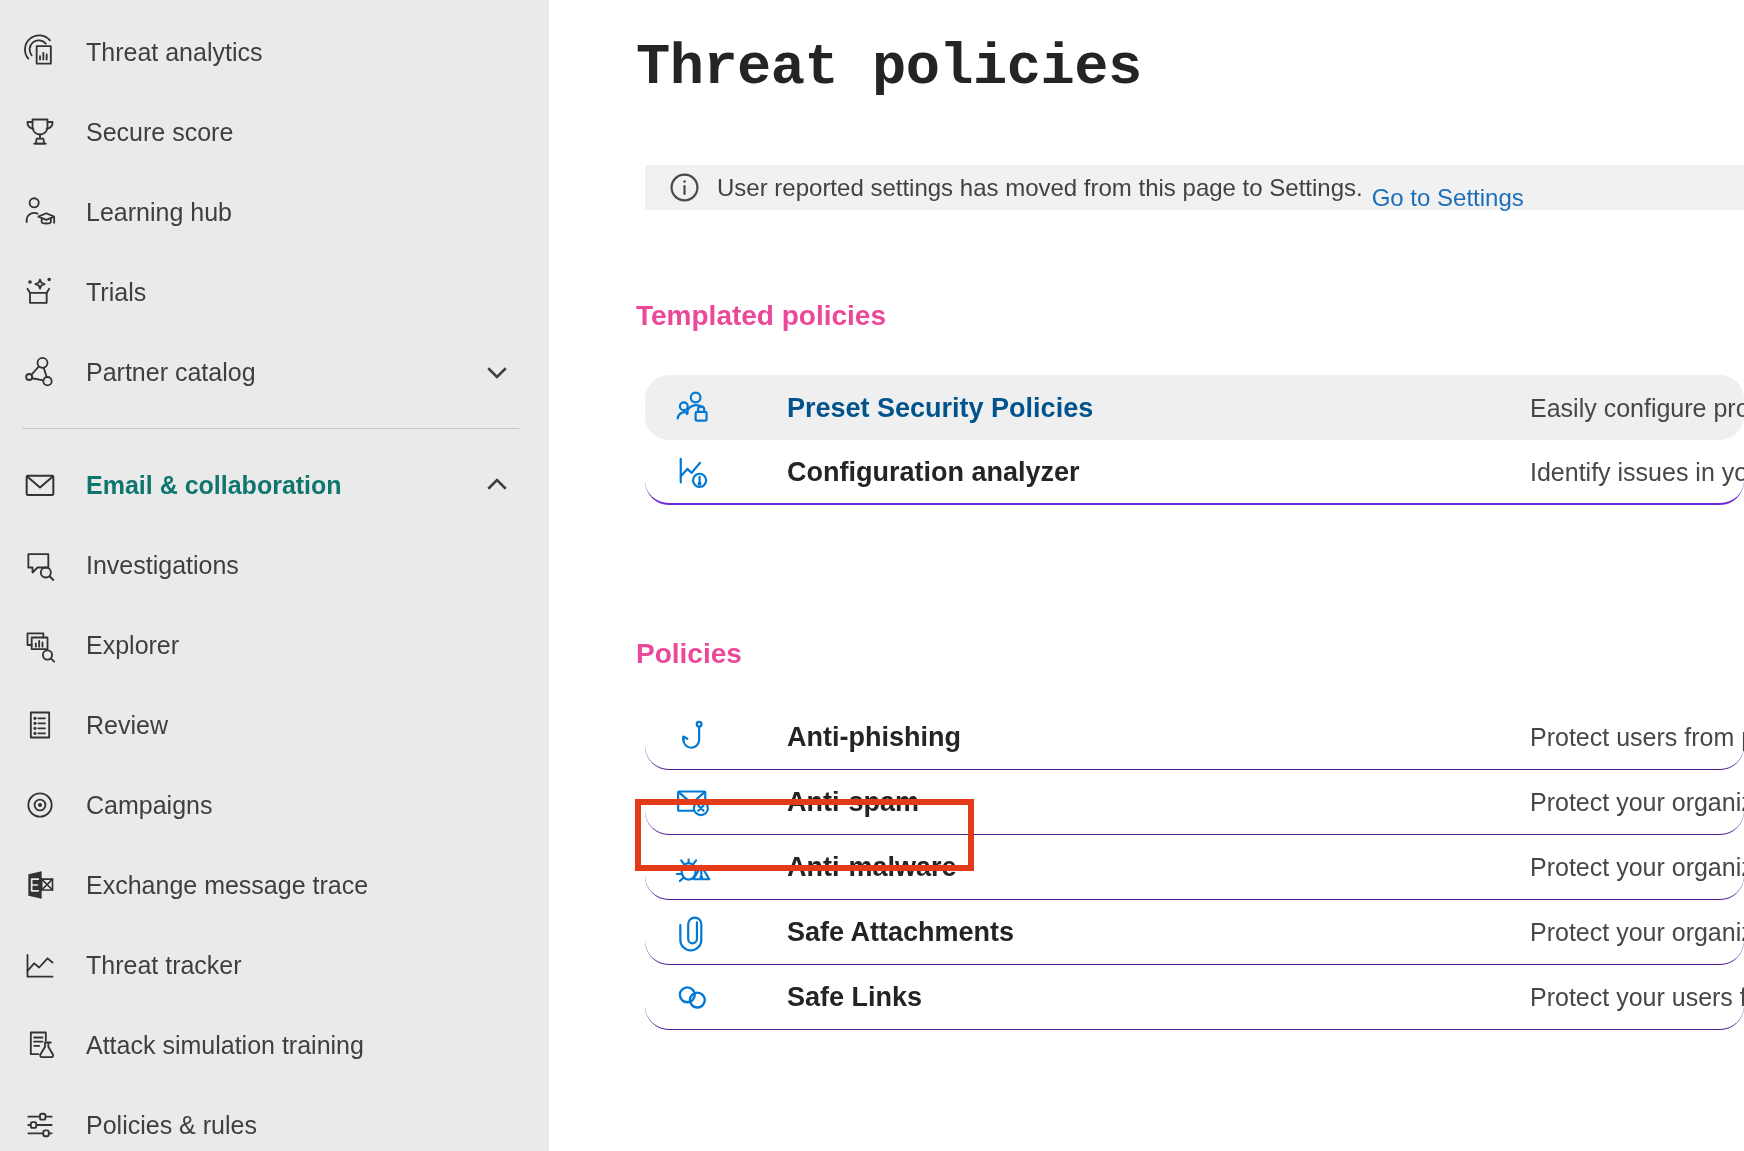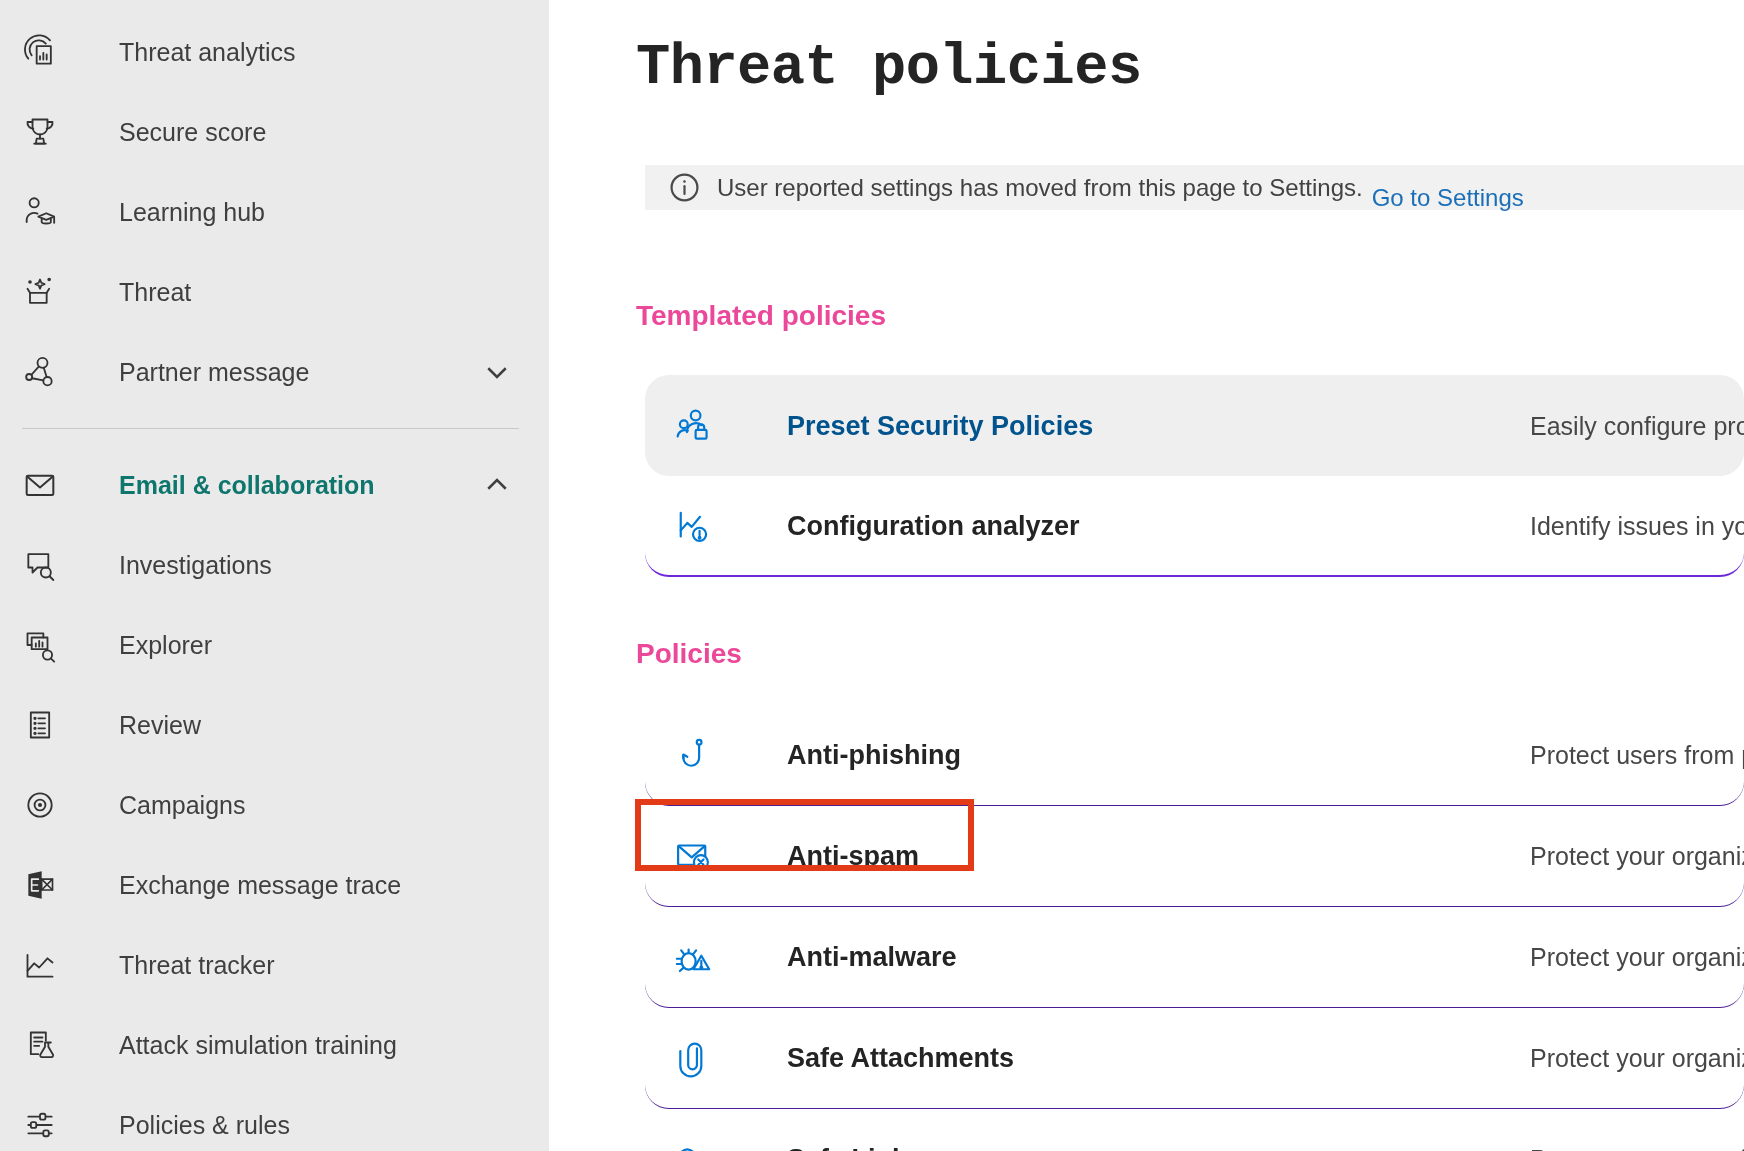--- a/index.html
+++ b/index.html
@@ -2,39 +2,39 @@
 <html><head>
 <meta charset="utf-8">
 <style>
   html,body{margin:0;padding:0;background:#fff;}
   .screen{position:relative;width:1744px;height:1151px;background:#ffffff;overflow:hidden;
           font-family:"Liberation Sans",sans-serif;color:#242424;}
   
   .sidebar{position:absolute;left:0;top:0;width:549px;height:1151px;background:#eaeaea;
            padding-top:12px;box-sizing:border-box;}
   .side-item{display:flex;align-items:center;height:80px;padding-left:20px;font-size:25px;
-             color:#3f3f3f;position:relative;cursor:pointer;gap:33px;}
+             color:#3f3f3f;position:relative;cursor:pointer;}
   .side-item .icn{width:40px;height:40px;margin-right:26px;color:#333;flex:0 0 auto;}
   .side-item.bold .lbl{font-weight:700;color:#0f766e;}
   .side-item .chev{position:absolute;left:482px;top:50%;transform:translateY(-50%);
                    width:30px;height:30px;color:#3f3f3f;}
   .side-divider{height:1px;background:#c9c9c9;margin:16px 30px 16px 22px;}
   
   .content{position:absolute;left:549px;top:0;right:0;bottom:0;background:#fff;}
   .page-title{position:absolute;left:87px;top:36px;margin:0;font-size:57px;font-weight:700;
               color:#242424;letter-spacing:-.5px;white-space:nowrap;font-family:Liberation Mono, monospace;}
   .banner{position:absolute;left:96px;right:0;top:165px;height:45px;background:#f1f1f1;
           display:flex;align-items:center;padding-left:24px;box-sizing:border-box;
           font-size:24px;color:#424242;white-space:nowrap;}
   .banner .icn{width:31px;height:31px;margin-right:17px;color:#4a4a4a;flex:0 0 auto;}
   .banner-link{color:#1b6fb8;margin-left:9px;text-decoration:none;cursor:pointer;margin-top:20px;}
   .sec-header{position:absolute;left:87px;margin:0;font-size:28px;font-weight:700;color:#ec4899;
               white-space:nowrap;}
   .rows{position:absolute;left:96px;right:0;}
-  .policy-row{position:relative;height:101px;box-sizing:border-box;border-radius:24px;}
+  .policy-row{position:relative;height:65px;box-sizing:border-box;border-radius:24px;}
   .policy-row.hl{background:#efefef;}
   .sec-policies .policy-row{border-bottom:1px solid #4c1d95;}
   .sec-templated .policy-row:last-child{border-bottom:2px solid #6d28d9;}
   .policy-row .icn{position:absolute;left:27px;top:50%;transform:translateY(-50%);
                    width:42px;height:42px;color:#0078d4;}
   .policy-row .plbl{position:absolute;left:142px;top:50%;transform:translateY(-50%);
                     font-size:27px;font-weight:600;color:#242424;white-space:nowrap;cursor:pointer;}
   .policy-row .plbl.linkstyle{color:#00538c;}
   .policy-row .pdesc{position:absolute;left:885px;top:50%;transform:translateY(-50%);
                      font-size:25px;color:#474747;white-space:nowrap;}
@@ -78,30 +78,30 @@
         <span class="lbl">Learning hub</span>
       </div>
       <div class="side-item">
         <span class="icn"><svg viewBox="0 0 48 48" width="100%" height="100%" fill="none" stroke="currentColor" stroke-width="2.2" stroke-linecap="round" stroke-linejoin="round">
             <path d="M12 25 h20 v12 h-20 z"></path>
             <path d="M12 25 l-3 -5 M32 25 l3 -5"></path>
             <path d="M24 9 l1.6 3.9 3.9 1.6 -3.9 1.6 -1.6 3.9 -1.6 -3.9 -3.9 -1.6 3.9 -1.6 z"></path>
             <circle cx="12" cy="12" r="1.1" fill="currentColor"></circle>
             <circle cx="35" cy="9" r="1.1" fill="currentColor"></circle>
           </svg></span>
-        <span class="lbl">Threat</span>
+        <span class="lbl">Trials</span>
       </div>
       <div class="side-item">
         <span class="icn"><svg viewBox="0 0 48 48" width="100%" height="100%" fill="none" stroke="currentColor" stroke-width="2.2" stroke-linecap="round" stroke-linejoin="round">
             <circle cx="11" cy="30" r="3.6"></circle>
             <circle cx="27" cy="13" r="6"></circle>
             <circle cx="33" cy="35" r="5"></circle>
             <path d="M14 27 l8.5 -9.5 M28.5 19 l3.5 11 M14.5 31.5 l13.5 2.5"></path>
           </svg></span>
-        <span class="lbl">Partner message</span>
+        <span class="lbl">Partner catalog</span>
         <span class="chev"><svg viewBox="0 0 24 24" width="100%" height="100%" fill="none" stroke="currentColor" stroke-width="2">
             <path d="M5 9 l7 7 7 -7"></path>
           </svg></span>
       </div>
       <div class="side-divider"></div>
       <div class="side-item bold">
         <span class="icn"><svg viewBox="0 0 48 48" width="100%" height="100%" fill="none" stroke="currentColor" stroke-width="2.4" stroke-linecap="round" stroke-linejoin="round">
             <rect x="8" y="13" width="32" height="23" rx="1.5"></rect>
             <path d="M9 14 L24 27 L39 14"></path>
           </svg></span>

